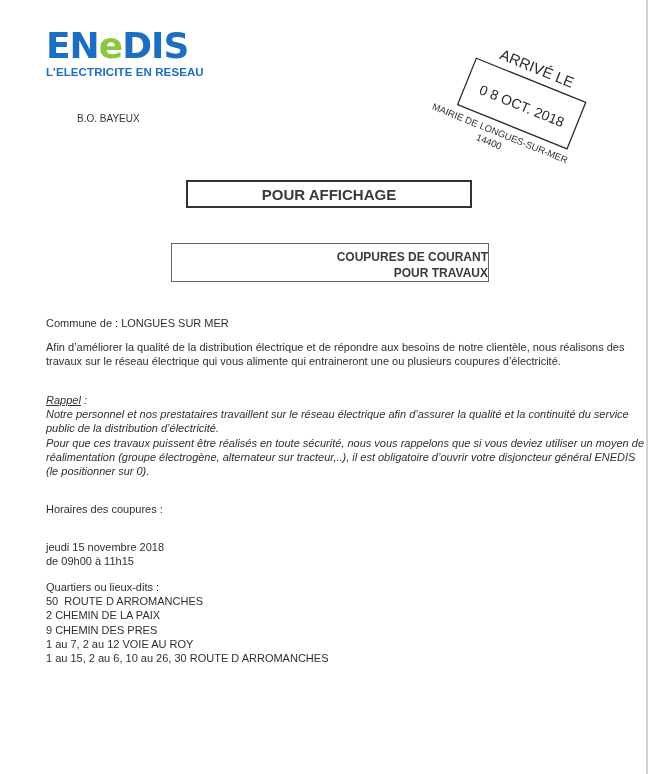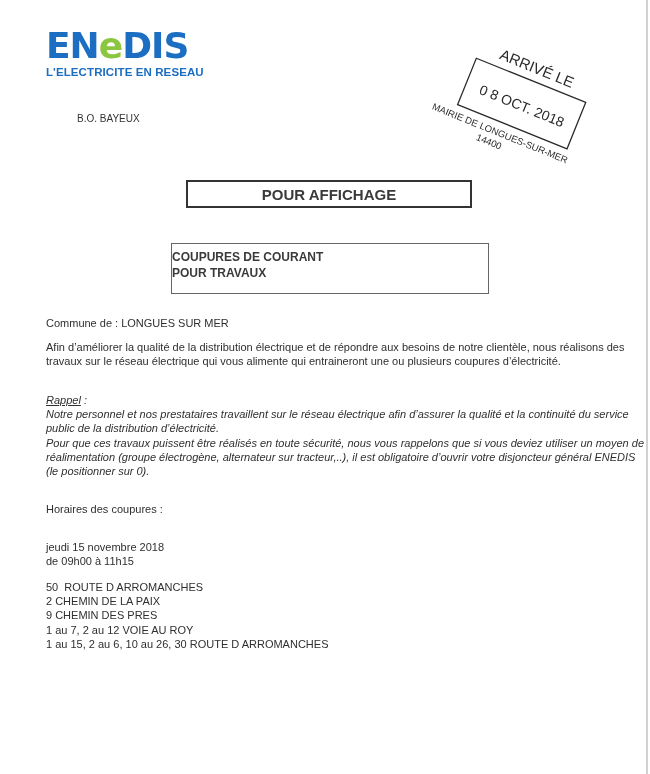--- a/index.html
+++ b/index.html
@@ -18,21 +18,21 @@
 
   .sender { position:absolute; left:46px; top:113px; font-size:10px; color:#333;margin-left:31px; }
 
   
   .stamp { position:absolute; left:0; top:0; width:650px; height:200px; pointer-events:none; }
   .stamp text { font-family:"Liberation Sans", sans-serif; fill:#2a2a2a; }
 
   
   .box1 { position:absolute; left:186px; top:180px; width:286px; height:28px; border:2.5px solid #333; box-sizing:border-box; display:flex; align-items:center; justify-content:center; }
   .box1 span { font-family:"Liberation Sans", sans-serif; font-weight:bold; font-size:15px; color:#3a3a3a; }
-  .box2 { position:absolute; left:171px; top:243px; width:318px; height:51px; border:1.2px solid #666; box-sizing:border-box; text-align:left; padding-top:5px; }
+  .box2 { position:absolute; left:171px; top:243px; width:318px; height:39px; border:1.2px solid #666; box-sizing:border-box; text-align:right; padding-top:5px; }
   .box2 div { font-weight:bold; font-size:12px; color:#3a3a3a; line-height:16px; }
 
   .body-text { position:absolute; left:46px; width:555px; font-size:11px; line-height:14.2px; color:#2f2f2f; }
   .commune { top:316px; }
   .intro { top:340px; }
   .rappel { top:393px; font-style:italic; }
   .rappel .title { text-decoration:underline; }
   .horaires { top:502px; }
   .date { top:540px; }
   .quartiers { top:580px; }
@@ -86,18 +86,19 @@
 </div>
 
 <div class="body-text horaires">Horaires des coupures :</div>
 
 <div class="body-text date">
   <span class="line">jeudi 15 novembre 2018</span>
   <span class="line">de 09h00 à 11h15</span>
 </div>
 
 <div class="body-text quartiers">
+  <span class="line">Quartiers ou lieux-dits :</span>
   <span class="line" style="white-space:pre">50  ROUTE D ARROMANCHES</span>
   <span class="line">2 CHEMIN DE LA PAIX</span>
   <span class="line">9 CHEMIN DES PRES</span>
   <span class="line">1 au 7, 2 au 12 VOIE AU ROY</span>
   <span class="line">1 au 15, 2 au 6, 10 au 26, 30 ROUTE D ARROMANCHES</span>
 </div>
 
 </body></html>

